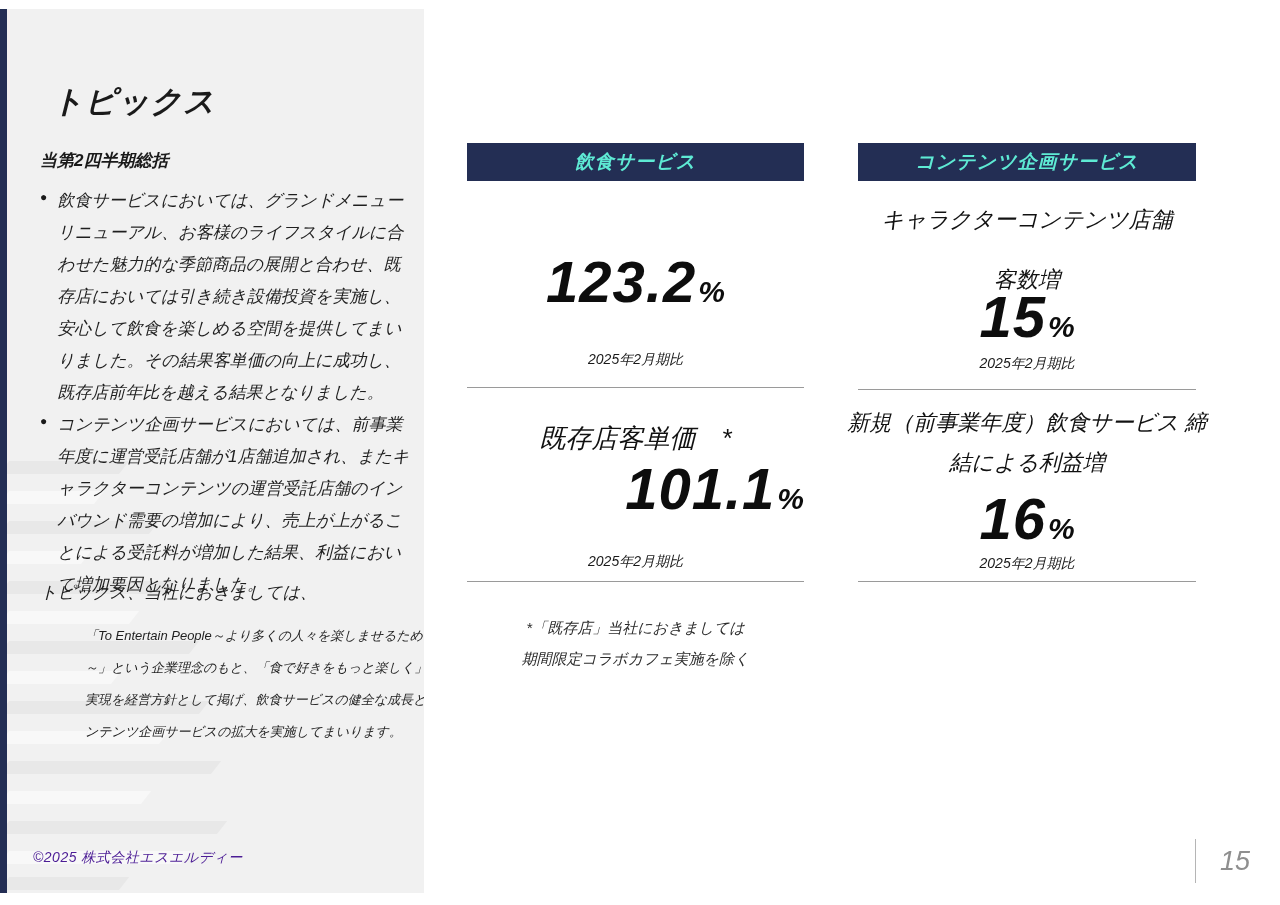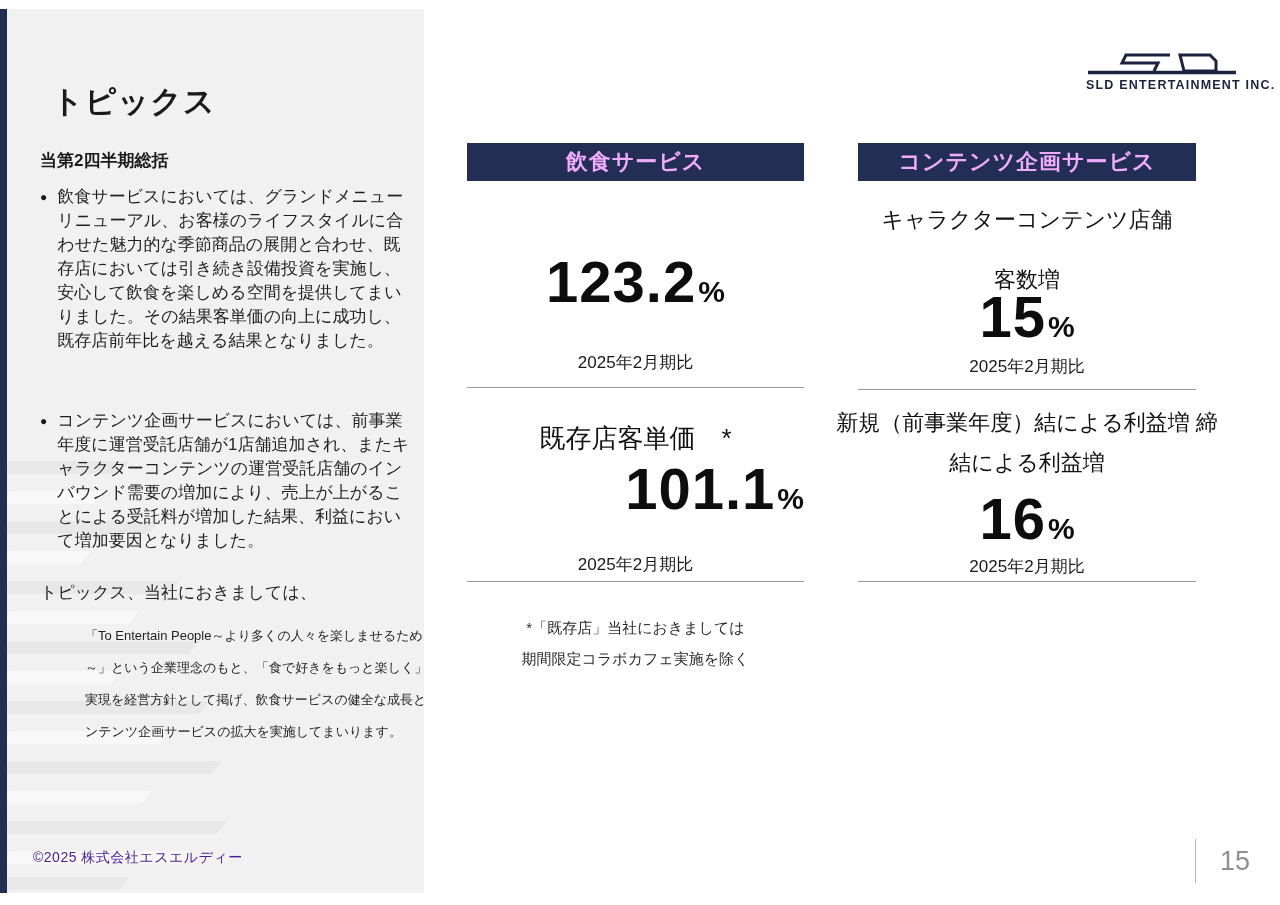--- a/index.html
+++ b/index.html
@@ -1,19 +1,19 @@
 <!DOCTYPE html>
 <html><head>
 <meta charset="utf-8">
 <style>
   * { margin:0; padding:0; box-sizing:border-box; }
   html,body { width:1280px; height:905px; }
   body { font-family:"Liberation Sans","DejaVu Sans",sans-serif; background:#ffffff; }
 
-  .slide { position:relative; width:1280px; height:905px; background:#ffffff; overflow:hidden; }
+  .slide { position:relative; width:1280px; height:905px; background:#ffffff; overflow:hidden;font-style:italic; }
 
   
   .left-accent { position:absolute; left:0; top:9px; width:7px; height:884px; background:#232e54; }
 
   
   .sidebar { position:absolute; left:7px; top:9px; width:417px; height:884px; background:#f1f1f1; overflow:hidden; }
 
   
   .stripe { position:absolute; left:-8px; height:13px; background:#e8e8e8; transform:skewX(-38deg); transform-origin:left bottom; }
   .stripe.lt { background:#f8f8f8; }
@@ -24,42 +24,42 @@
   .s9  { top:692px; width:200px; } .s10 { top:722px; width:160px; }
   .s11 { top:752px; width:212px; } .s12 { top:782px; width:142px; }
   .s13 { top:812px; width:218px; } .s14 { top:842px; width:182px; }
   .s15 { top:868px; width:120px; }
 
   .sb-title { position:absolute; left:45px; top:72px; font-size:31px; font-weight:bold; color:#1a1a1a; letter-spacing:1px; }
   .sb-subtitle { position:absolute; left:33px; top:140px; font-size:17px; font-weight:bold; color:#1a1a1a; }
 
   .bullet { position:absolute; left:33px; width:372px; display:flex; }
   .bullet .dot { font-size:12px; line-height:24px; color:#1a1a1a; margin-right:10px; flex:0 0 auto; }
-  .bullet p { font-size:17px; line-height:24px; color:#1f1f1f; }
+  .bullet p { font-size:17px; line-height:32px; color:#1f1f1f; }
   .b1 { top:176px; }
   .b2 { top:400px; }
 
   .closing-intro { position:absolute; left:33px; top:572px; font-size:17px; line-height:24px; color:#1f1f1f; }
   .closing-body  { position:absolute; left:33px; top:611px; width:364px; font-size:13px; line-height:32px; color:#1f1f1f;margin-left:45px; }
 
   .copyright { position:absolute; left:26px; bottom:26px; font-size:14px; color:#4c1d95; letter-spacing:0.5px; }
 
   
   .col { position:absolute; top:143px; height:500px; }
   .col-1 { left:467px; width:337px; }
   .col-2 { left:858px; width:338px; }
-  .colhead { position:absolute; top:0; left:0; right:0; height:38px; background:#232e54; color:#f0abfc;
-             font-size:22px; font-weight:bold; text-align:center; line-height:38px; letter-spacing:1px; }
+  .colhead { position:absolute; top:0; left:0; right:0; height:38px; background:#232e54; color:#5eead4;
+             font-size:19px; font-weight:bold; text-align:center; line-height:38px; letter-spacing:1px; }
   .mlabel { position:absolute; left:-25px; right:-25px; text-align:center; color:#111111; }
   .c1-label { font-size:26px; }
   .c2-label { font-size:22px; }
   .mvalue { position:absolute; left:0; right:0; text-align:center; color:#0d0d0d; }
   .mvalue .num { font-size:58px; font-weight:bold; letter-spacing:1px; }
   .mvalue .pct { font-size:30px; font-weight:600; margin-left:2px; }
-  .mcaption { position:absolute; left:0; right:0; text-align:center; font-size:17px; color:#1a1a1a; }
+  .mcaption { position:absolute; left:0; right:0; text-align:center; font-size:14px; color:#1a1a1a; }
   .divider { position:absolute; left:0; right:0; height:1px; background:#9a9a9a; }
 
   .c1-l1 { top:70px; }  .c1-v1 { top:105px; } .c1-cap1 { top:208px; } .c1-d1 { top:244px; }
   .c1-l2 { top:278px; } .c1-v2 { top:312px;text-align:right; } .c1-cap2 { top:410px; } .c1-d2 { top:438px; }
 
   .c2-l1a { top:62px; }  .c2-l1b { top:102px;margin-top:20px; } .c2-v1 { top:140px; } .c2-cap1 { top:212px; } .c2-d1 { top:246px; }
   .c2-l2a { top:265px; } .c2-l2b { top:305px; } .c2-v2 { top:342px; } .c2-cap2 { top:412px; } .c2-d2 { top:438px; }
 
   .footnote { position:absolute; left:467px; width:337px; top:612px; text-align:center;
               font-size:15px; line-height:31px; color:#2b2b2b; }
@@ -110,30 +110,20 @@
       <span class="dot">●</span>
       <p>コンテンツ企画サービスにおいては、前事業年度に運営受託店舗が1店舗追加され、またキャラクターコンテンツの運営受託店舗のインバウンド需要の増加により、売上が上がることによる受託料が増加した結果、利益において増加要因となりました。</p>
     </div>
 
     <p class="closing-intro">トピックス、当社におきましては、</p>
     <p class="closing-body">「To Entertain People～より多くの人々を楽しませるために～」という企業理念のもと、「食で好きをもっと楽しく」の実現を経営方針として掲げ、飲食サービスの健全な成長とコンテンツ企画サービスの拡大を実施してまいります。</p>
 
     <div class="copyright">©2025  株式会社エスエルディー</div>
   </aside>
 
-  <div class="logo">
-    <svg width="152" height="27" viewBox="0 0 152 27">
-      <g fill="none" stroke="#1c2340" stroke-width="3">
-        <path d="M84,5 L40,5 L36,13 L72,13 L68,21"></path>
-        <path d="M94,5 L124,5 L130,11 L130,21 L98,21 L94,5 Z"></path>
-        <line x1="2" y1="22.5" x2="150" y2="22.5" stroke-width="3.5"></line>
-      </g>
-    </svg>
-    <div class="logo-text">SLD ENTERTAINMENT INC.</div>
-  </div>
 
   <section class="col col-1">
     <header class="colhead">飲食サービス</header>
 
     <div class="mvalue c1-v1">
       <span class="num">123.2</span><span class="pct">%</span>
     </div>
     <div class="mcaption c1-cap1">2025年2月期比</div>
     <div class="divider c1-d1"></div>
 
@@ -154,21 +144,21 @@
     <header class="colhead">コンテンツ企画サービス</header>
 
     <div class="mlabel c2-label c2-l1a">キャラクターコンテンツ店舗</div>
     <div class="mlabel c2-label c2-l1b">客数増</div>
     <div class="mvalue c2-v1">
       <span class="num">15</span><span class="pct">%</span>
     </div>
     <div class="mcaption c2-cap1">2025年2月期比</div>
     <div class="divider c2-d1"></div>
 
-    <div class="mlabel c2-label c2-l2a">新規（前事業年度）結による利益増 締</div>
+    <div class="mlabel c2-label c2-l2a">新規（前事業年度）飲食サービス 締</div>
     <div class="mlabel c2-label c2-l2b">結による利益増</div>
     <div class="mvalue c2-v2">
       <span class="num">16</span><span class="pct">%</span>
     </div>
     <div class="mcaption c2-cap2">2025年2月期比</div>
     <div class="divider c2-d2"></div>
   </section>
 
   <div class="pageno-wrap">
     <div class="pageno-rule"></div>

